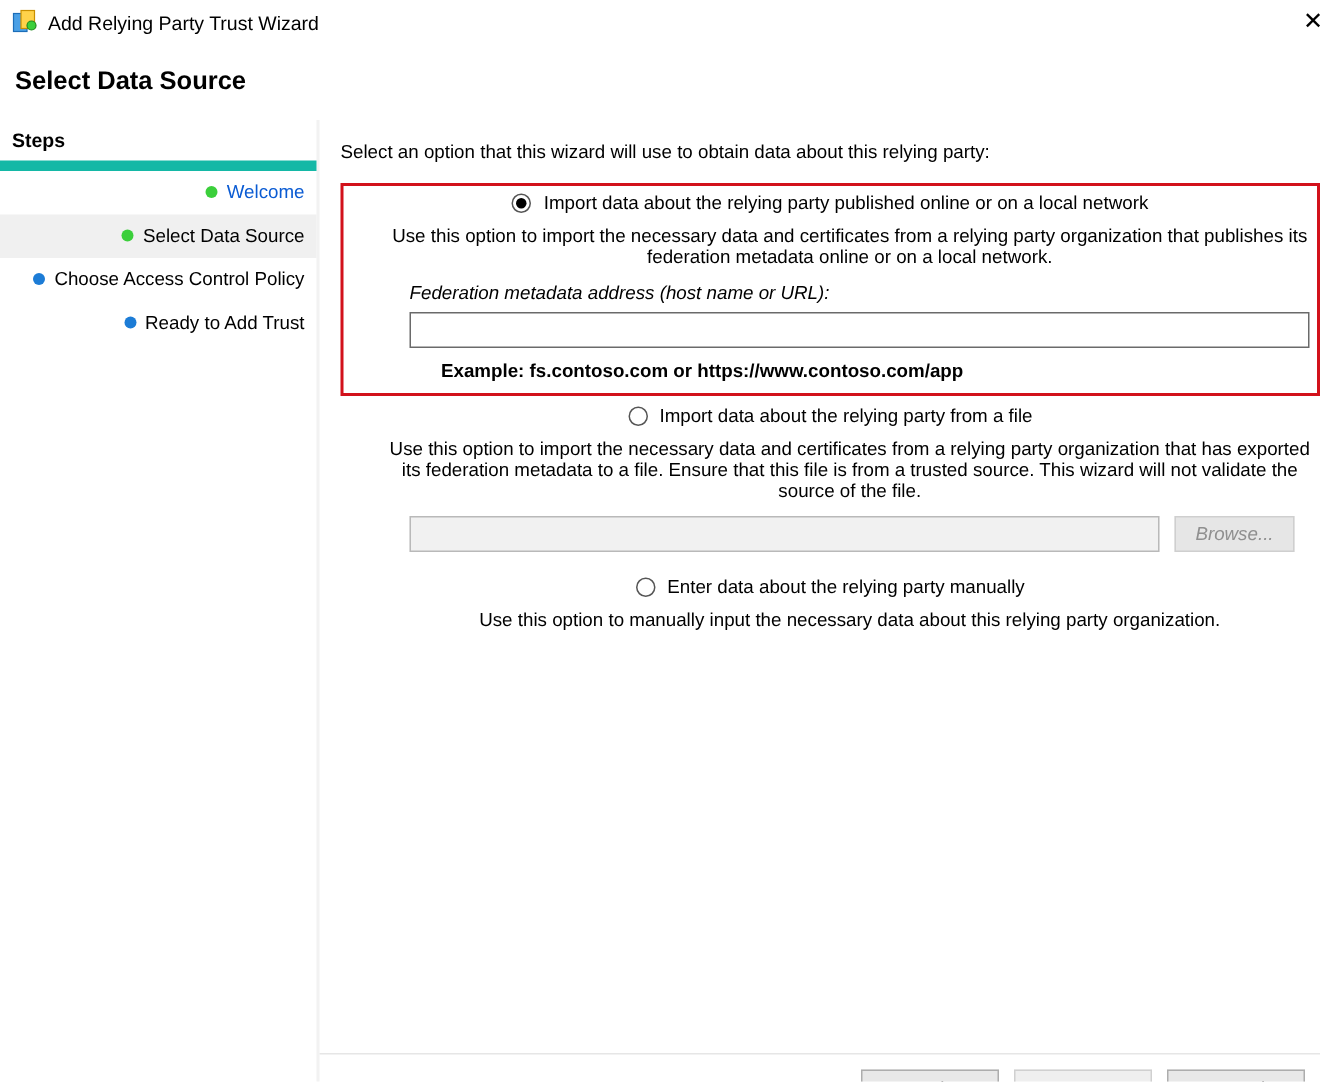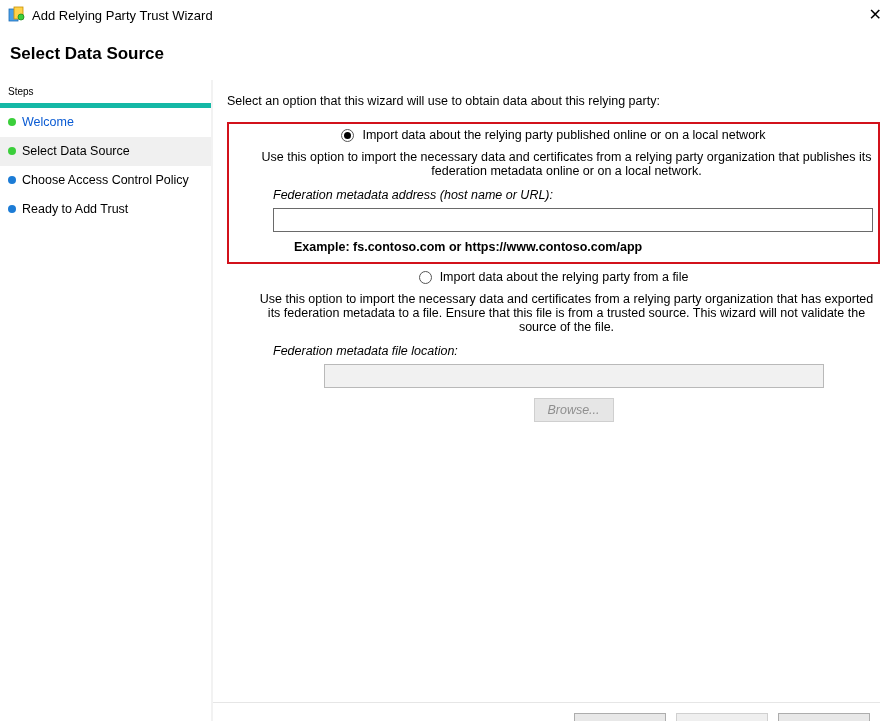--- a/index.html
+++ b/index.html
@@ -39,31 +39,32 @@
   }
   .body-area {
     display: flex;
     height: 668px;
   }
   .sidebar {
     width: 212px;
     border-right: 1px solid #f2f2f2;
   }
   .sidebar-header {
-    font-weight: 400;
-    font-size: 10px;
+    font-weight: 700;
+    font-size: 13px;
     padding: 6px 8px 6px 8px;
-    border-bottom: 5px solid #14b8a6;
+    border-bottom: 7px solid #14b8a6;
   }
   .step {
     display: flex;
     align-items: flex-start;
     padding: 7px 8px 7px 8px;
     gap: 6px;
     line-height: 1.2;
+    justify-content: flex-end;
   }
   .step.current {
     background: #f0f0f0;
   }
   .step .bullet {
     width: 8px; height: 8px;
     border-radius: 50%;
     margin-top: 3px;
     flex: 0 0 auto;
   }
@@ -134,21 +135,20 @@
   }
   .example {
     margin: 8px 0 0 61px;
     font-weight: bold;
   }
   .file-row {
     display: flex;
     align-items: center;
     gap: 10px;
     margin-top: 6px;
-    flex-direction: column;
   }
   .file-row .text-input { max-width: 500px; }
   .browse-btn {
     width: 80px; height: 24px;
     background: #e6e6e6;
     border: 1px solid #cfcfcf;
     color: #8f8f8f;
     font: inherit;
   }
   .footer {
@@ -232,28 +232,34 @@
       <div class="example">Example: fs.contoso.com or https://www.contoso.com/app</div>
     </div>
 
     <div class="option-block">
       <div class="opt-head">
         <span class="radio"></span>
         <span class="opt-title">Import data about the relying party from a file</span>
       </div>
       <div class="opt-desc">Use this option to import the necessary data and certificates from a relying party organization that has exported its federation metadata to a file. Ensure that this file is from a trusted source.  This wizard will not validate the source of the file.</div>
       <div class="sub-field">
-        <div class="sub-field-label">Federation metadata file location:</div>
         <div class="file-row">
           <input type="text" class="text-input disabled" disabled="" value="" style="">
           <button class="browse-btn" disabled="">Browse...</button>
         </div>
       </div>
     </div>
 
+    <div class="option-block">
+      <div class="opt-head">
+        <span class="radio"></span>
+        <span class="opt-title">Enter data about the relying party manually</span>
+      </div>
+      <div class="opt-desc">Use this option to manually input the necessary data about this relying party organization.</div>
+    </div>
 
     <div class="footer">
       <button>&lt; Previous</button>
       <button class="disabled" disabled="">Next &gt;</button>
       <button>Cancel</button>
     </div>
   </div>
 </div>
 
 </body></html>

